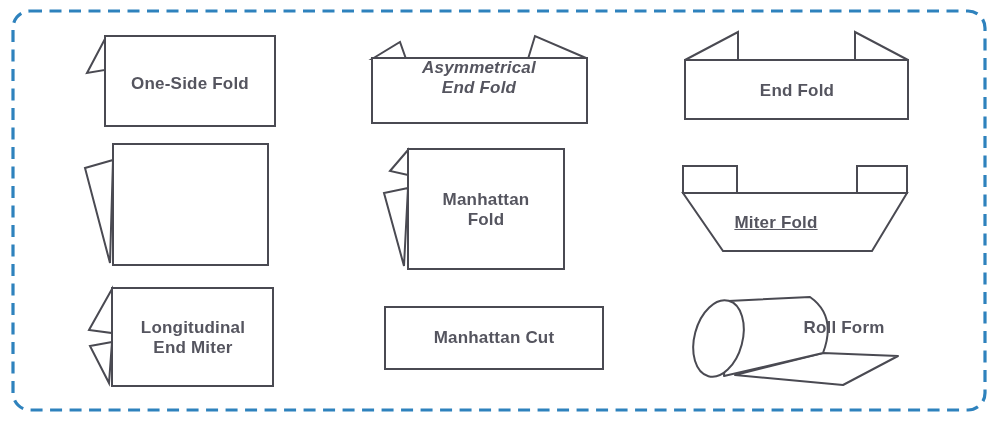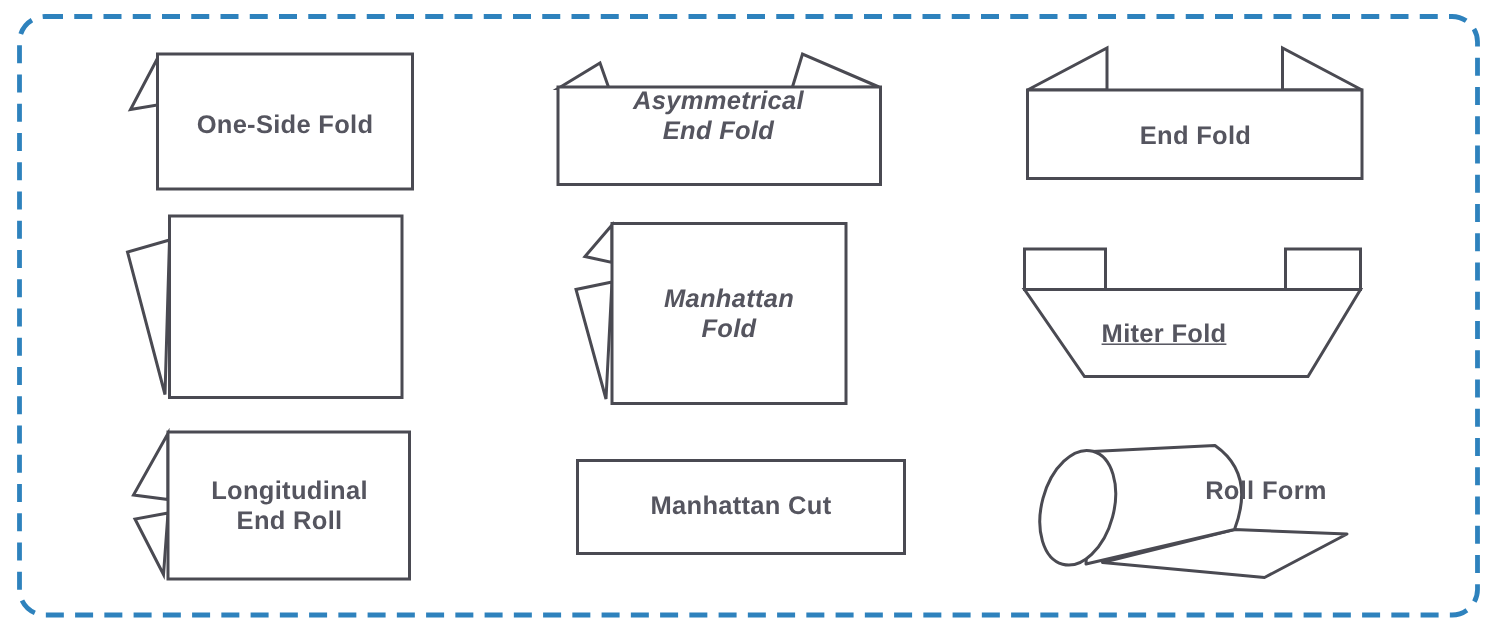--- a/index.html
+++ b/index.html
@@ -85,24 +85,24 @@
   </svg>
 
   <div class="label" style="left:190px;top:84px;">One-Side Fold</div>
 
   <div class="label" style="left:479px;top:78px;font-style:italic;">Asymmetrical
 End Fold</div>
 
   <div class="label" style="left:797px;top:91px;">End Fold</div>
 
 
-  <div class="label" style="left:486px;top:210px;font-style:italic;">Manhattan
+  <div class="label" style="left:486px;top:210px;">Manhattan
 Fold</div>
 
   <div class="label" style="left:776px;top:223px;text-decoration:underline;">Miter Fold</div>
 
   <div class="label" style="left:193px;top:338px;">Longitudinal
-End Roll</div>
+End Miter</div>
 
   <div class="label" style="left:494px;top:338px;">Manhattan Cut</div>
 
   <div class="label" style="left:844px;top:328px;">Roll Form</div>
 </div>
 
 </body></html>

